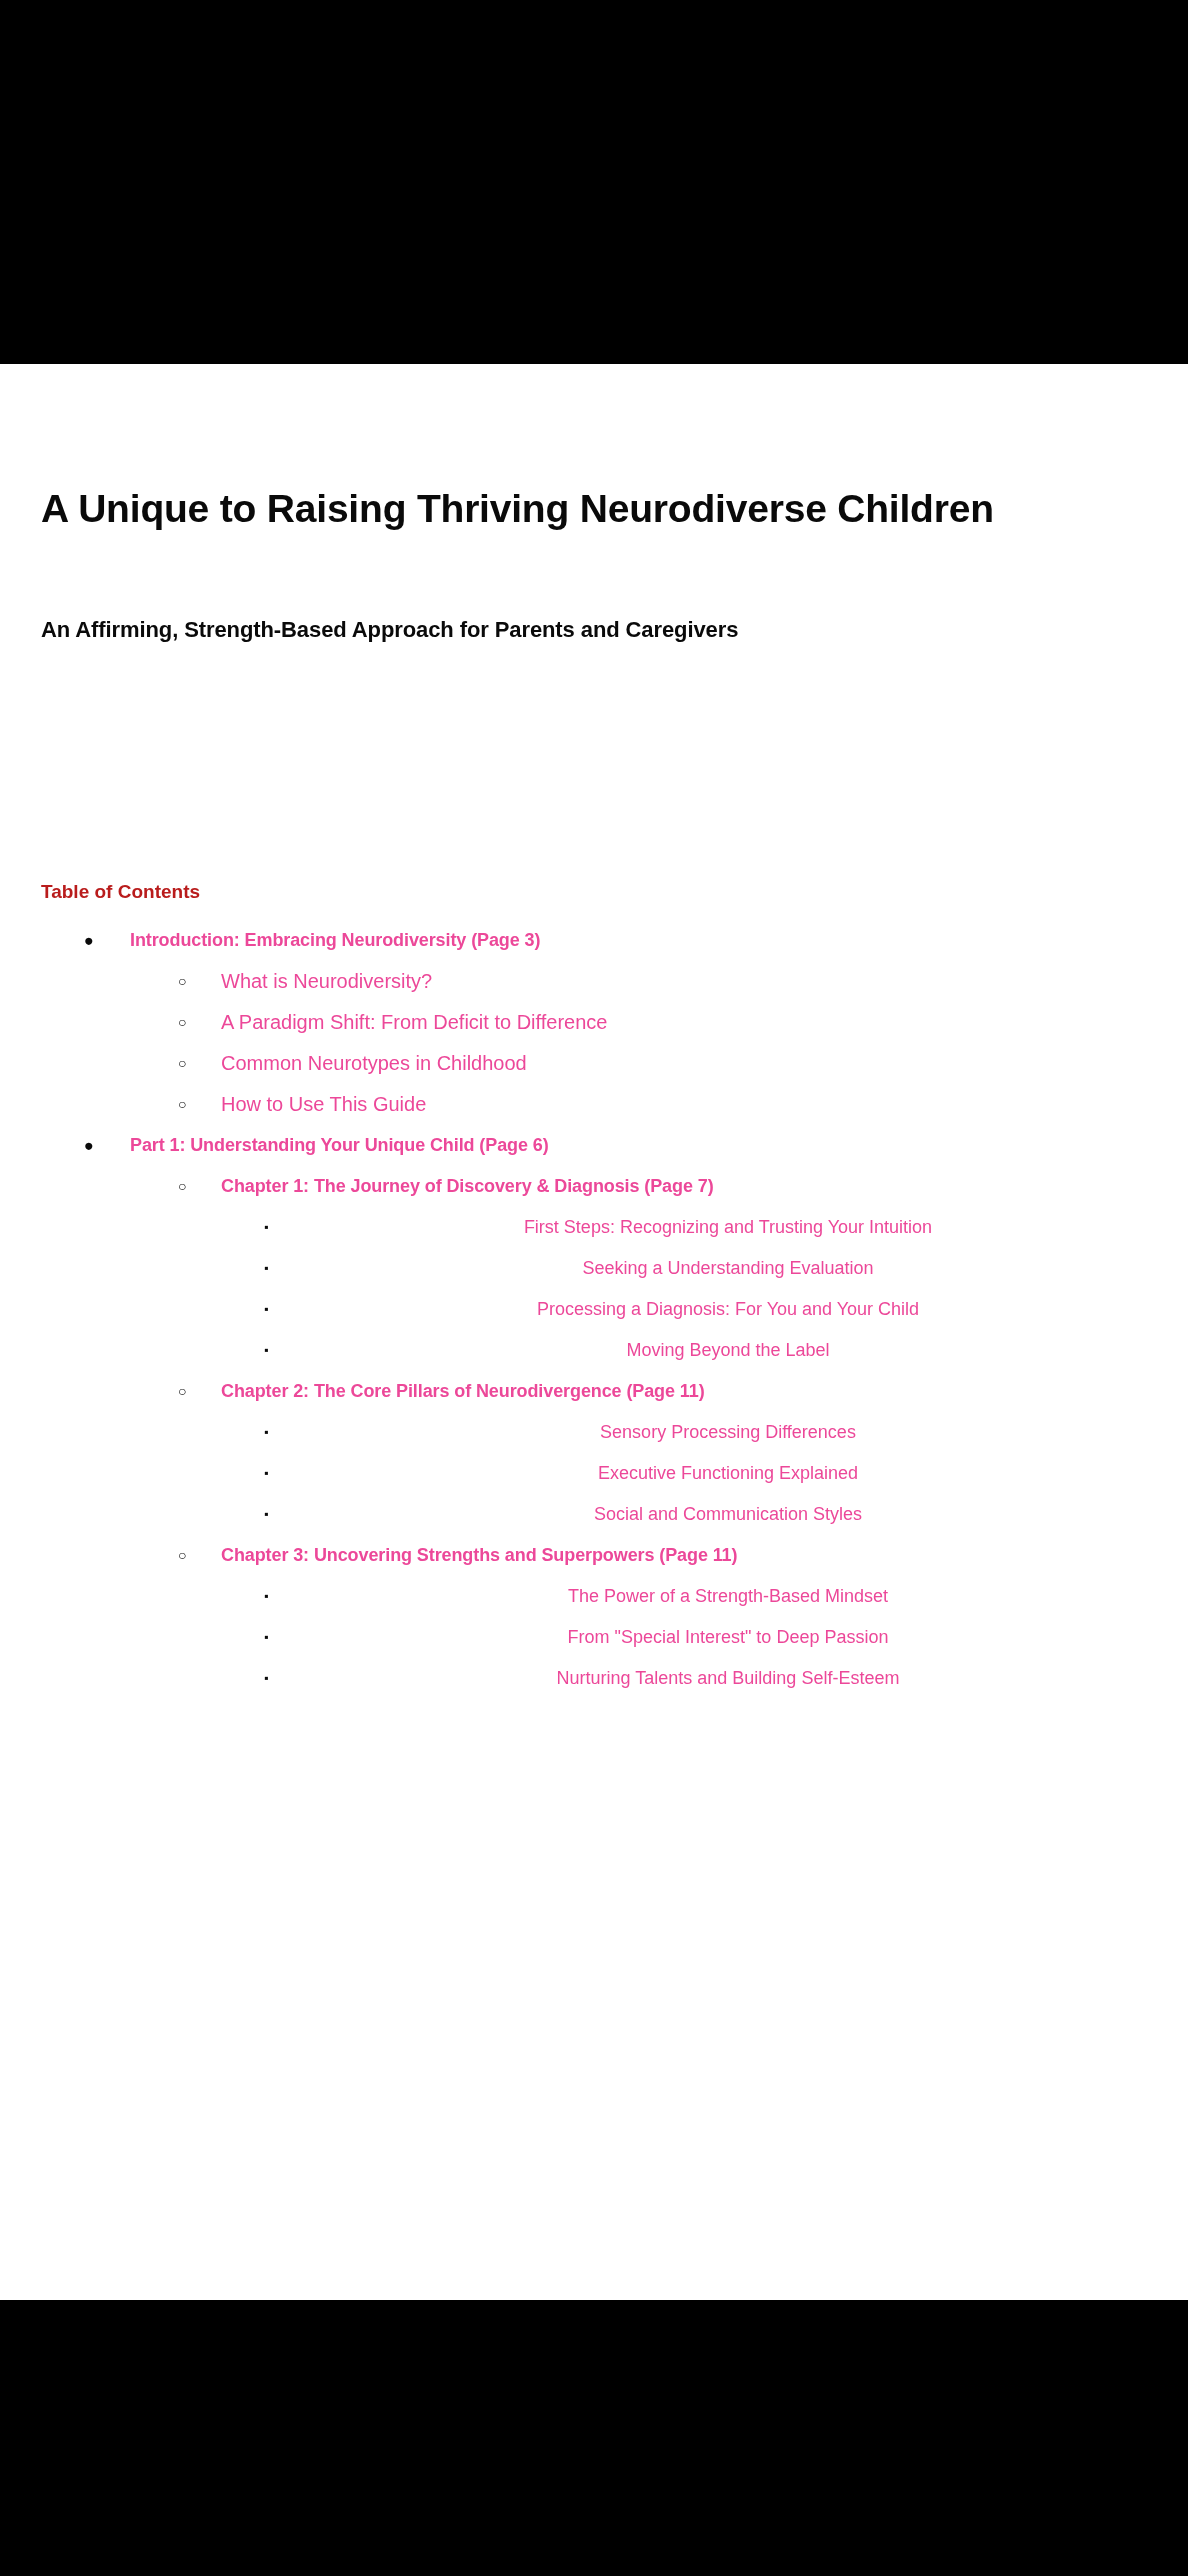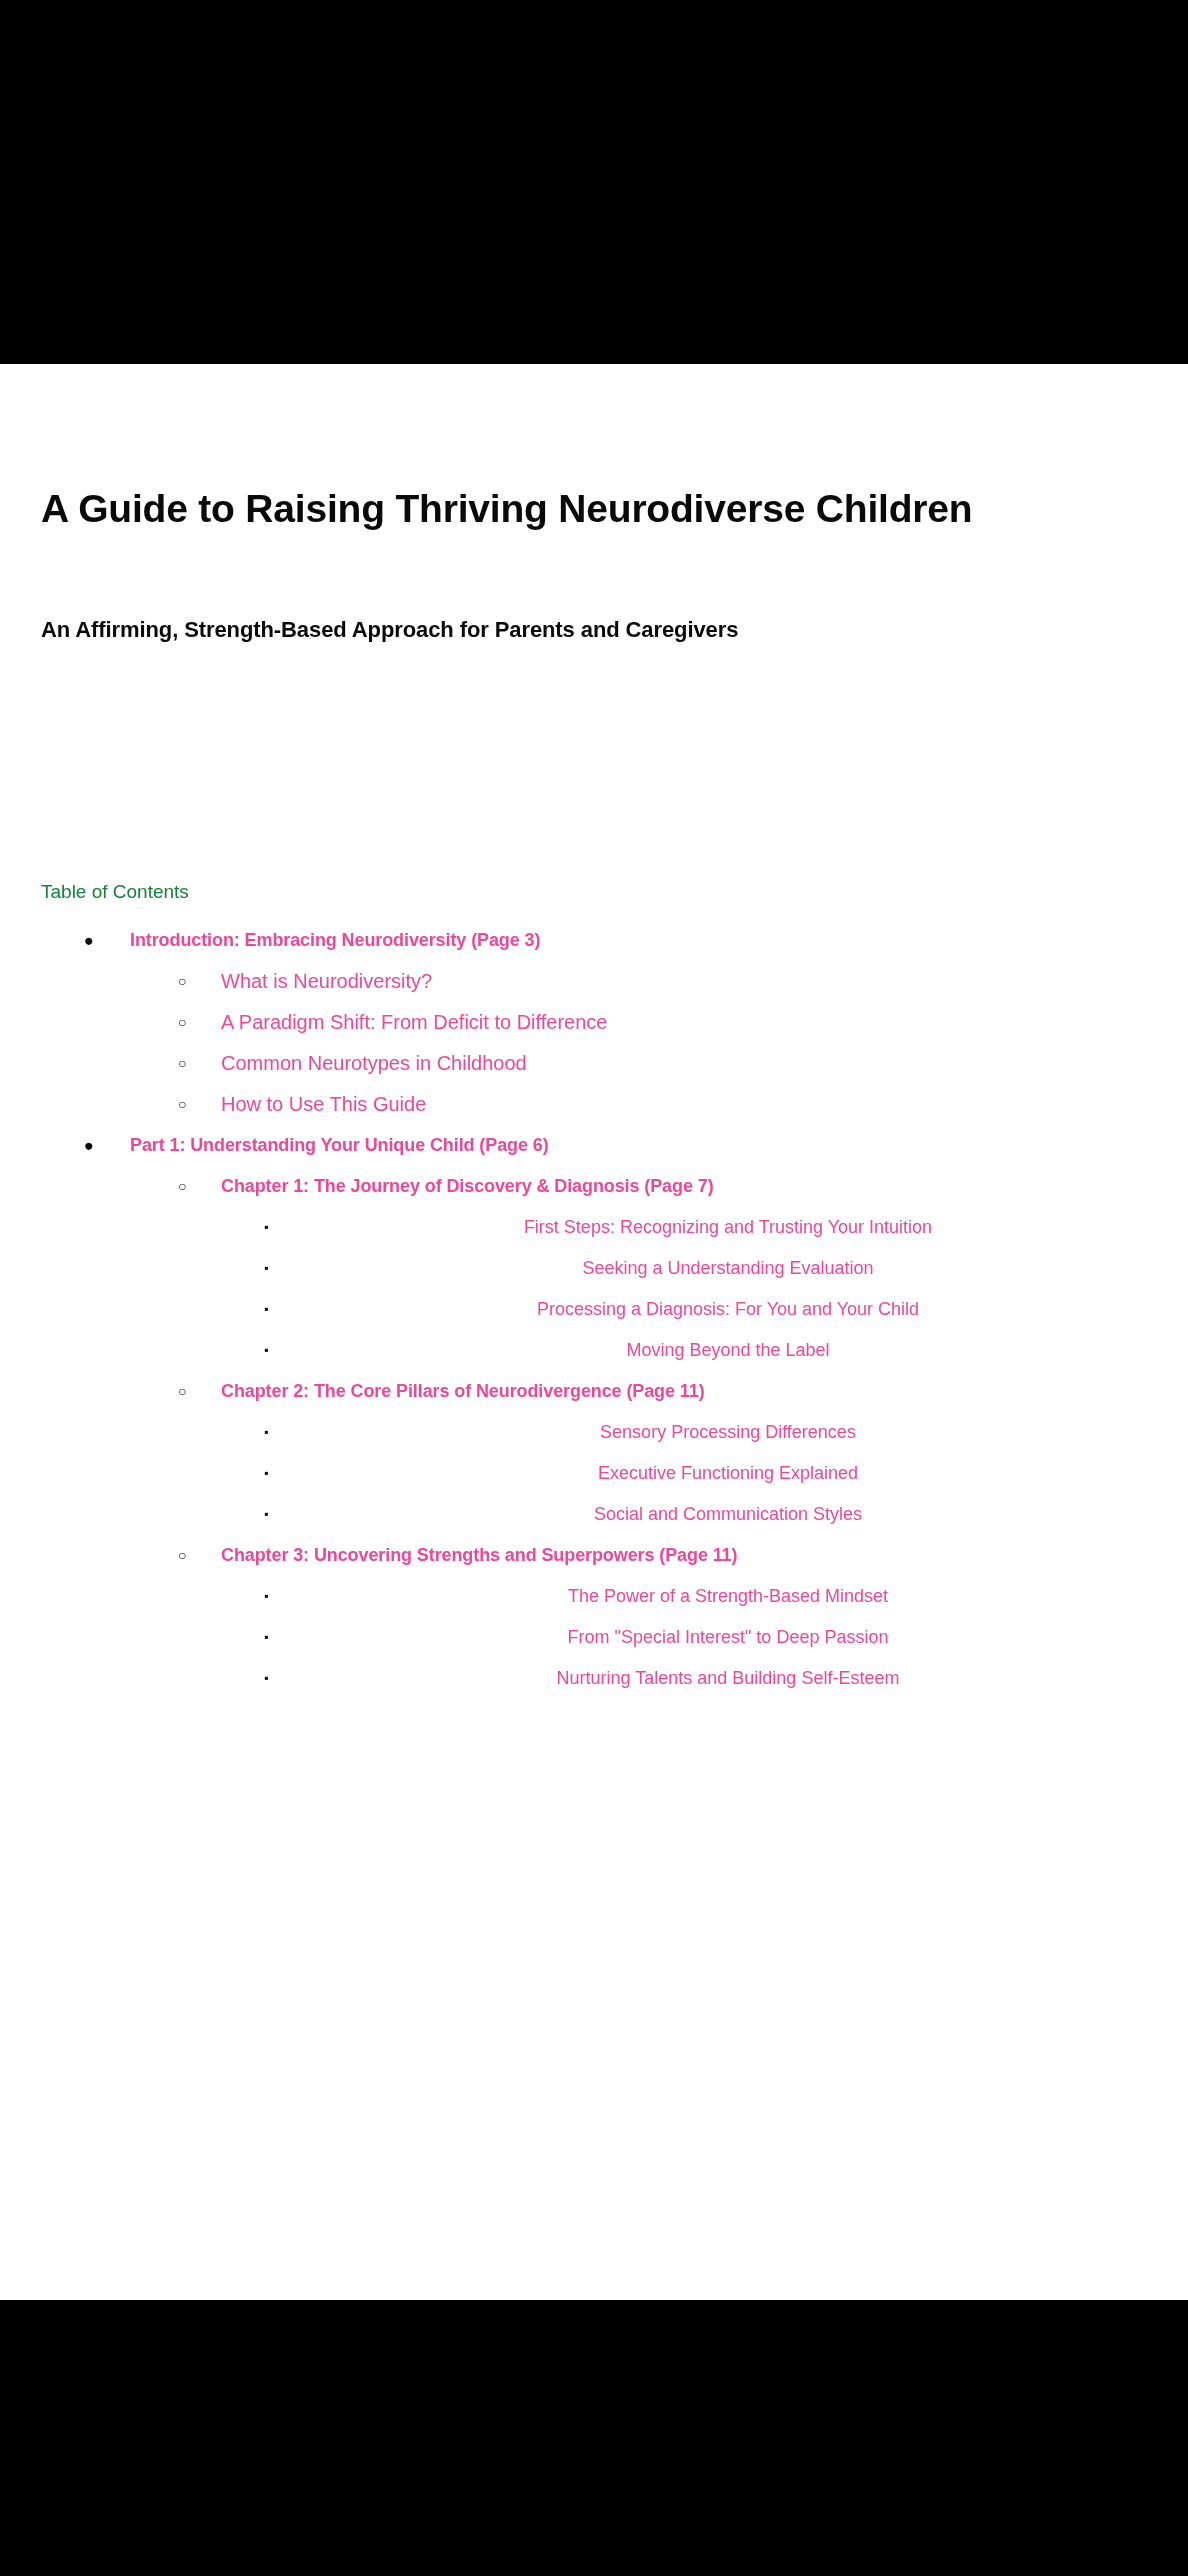--- a/index.html
+++ b/index.html
@@ -79,22 +79,22 @@
   }
 
   .toc-heading {
     margin: 0;
     padding: 0;
     position: absolute;
     left: 0;
     top: 515px;
     font-size: 19px;
     line-height: 25px;
-    font-weight: 400;
-    color: #15803d;
+    font-weight: 700;
+    color: #b91c1c;
   }
 
   
   .toc-list {
     position: absolute;
     left: 0;
     top: 561px;
     width: 1110px;
   }
 
@@ -168,21 +168,21 @@
 </head>
 <body>
 
 <div id="screen">
 
   <div class="letterbox top"></div>
 
   <div id="page">
     <div class="doc-inner">
 
-      <h1 class="doc-title">A Guide to Raising Thriving Neurodiverse Children</h1>
+      <h1 class="doc-title">A Unique to Raising Thriving Neurodiverse Children</h1>
 
       <h2 class="doc-subtitle">An Affirming, Strength-Based Approach for Parents and Caregivers</h2>
 
       <h3 class="toc-heading">Table of Contents</h3>
 
       <div class="toc-list" id="toc-list">
           <div class="toc-item lvl-1 bold">
             <span class="marker">●</span>
             <span class="label">Introduction: Embracing Neurodiversity (Page 3)</span>
           </div>

